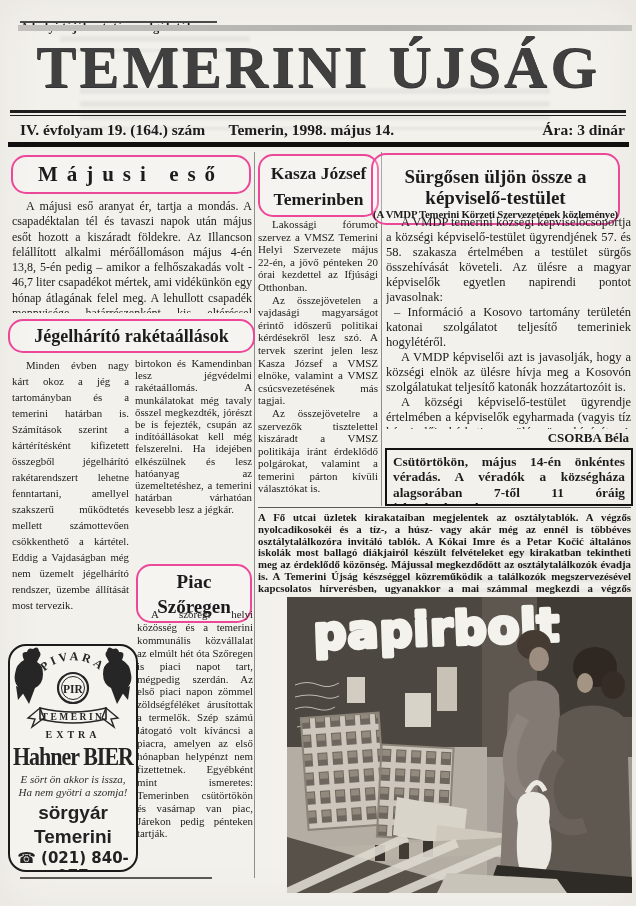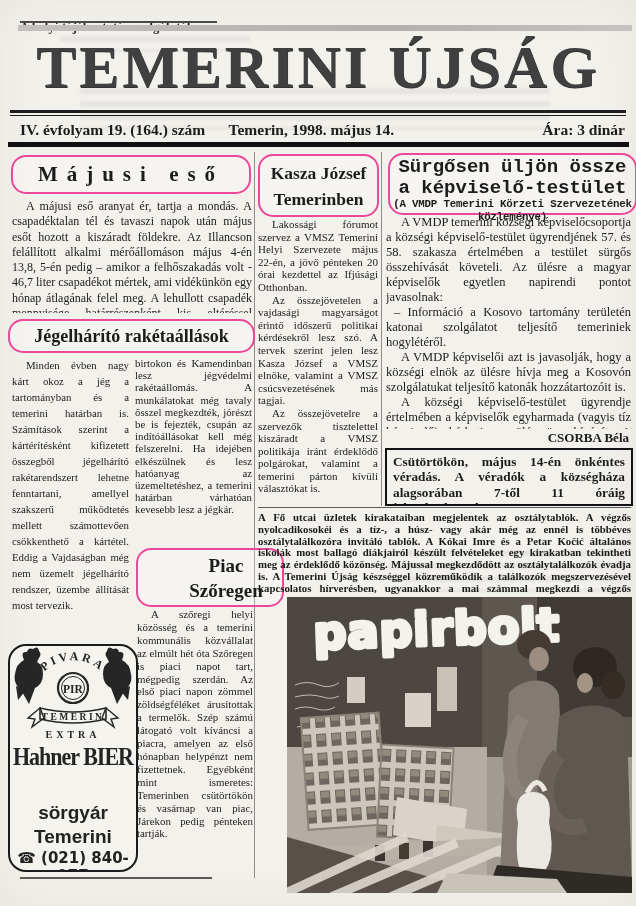--- a/index.html
+++ b/index.html
@@ -28,23 +28,23 @@
   
   .v1{left:254px;top:152px;width:1px;height:726px;background:#8f8d89;}
   .v2{left:381px;top:152px;width:1px;height:354px;background:#8f8d89;}
   .hmid{left:258px;top:507px;width:373px;height:1px;background:#5c5a56;}
   .bottom-line{left:20px;top:877px;width:192px;height:2px;background:#5a5854;}
   
   .hbox{border:2px solid #ec4899;border-radius:15px;text-align:center;
     font-weight:bold;background:rgba(255,255,255,.25);}
   .majusi-box{left:11px;top:155px;width:236px;height:35px;line-height:35px;font-size:21px;letter-spacing:9px;}
   .jeg-box{left:8px;top:319px;width:243px;height:30px;line-height:30px;font-size:18px;}
-  .piac-box{left:136px;top:548px;width:112px;height:52px;font-size:19px;line-height:25px;padding-top:3px;padding-left:32px;}
+  .piac-box{left:136px;top:564px;width:112px;height:52px;font-size:19px;line-height:25px;padding-top:3px;}
   .kasza-box{left:258px;top:154px;width:117px;height:55px;font-size:17.5px;line-height:26px;padding-top:4px;}
-  .test-box{left:388px;top:153px;width:245px;height:56px;font-size:19px;line-height:20.5px;padding-top:2px;font-family:Liberation Mono, monospace;}
+  .test-box{left:371px;top:153px;width:245px;height:56px;font-size:19px;line-height:20.5px;padding-top:12px;}
   .test-sub{display:block;font-size:10.8px;line-height:13px;letter-spacing:-.2px;}
   
   .jtxt{text-align:justify;}
   .jtxt p{margin:0;text-indent:14px;}
   .majusi-body{left:12px;top:199px;width:240px;height:114px;font-size:12px;line-height:15.3px;overflow:hidden;}
   .jeg-c1{left:12px;top:357px;width:117px;height:273px;font-size:10.8px;line-height:16px;overflow:hidden;}
   .jeg-c2{left:135px;top:357px;width:117px;height:182px;font-size:10.8px;line-height:12.2px;overflow:hidden;}
   .piac-body{left:137px;top:608px;width:116px;height:262px;font-size:10.9px;line-height:12.9px;overflow:hidden;}
   .kasza-body{left:258px;top:218px;width:120px;height:288px;font-size:11px;line-height:12.6px;overflow:hidden;}
   .test-body{left:386px;top:215px;width:245px;height:214px;font-size:12.5px;line-height:15px;overflow:hidden;}
@@ -160,20 +160,24 @@
       <circle cx="63" cy="42" r="15" fill="none" stroke="#262626" stroke-width="2.2"></circle>
       <circle cx="63" cy="42" r="11.5" fill="none" stroke="#262626" stroke-width="1"></circle>
       <text x="63" y="46.5" text-anchor="middle" font-family="Liberation Serif,serif" font-weight="bold" font-size="11.5" fill="#262626">PIR</text>
 
       <path d="M30 62 q33 8 66 0 l0 11 q-33 8 -66 0z" fill="none" stroke="#262626" stroke-width="1.6"></path>
       <path d="M30 62 l-12 10 l7 1 l-3 8 l12 -9z M96 62 l12 10 l-7 1 l3 8 l-12 -9z" fill="none" stroke="#262626" stroke-width="1.4"></path>
       <text x="63" y="73.5" text-anchor="middle" font-family="Liberation Serif,serif" font-weight="bold" font-size="9.5" fill="#262626" letter-spacing="2.5">TEMERIN</text>
       <text x="63" y="92" text-anchor="middle" font-family="Liberation Serif,serif" font-weight="bold" font-size="10" fill="#262626" letter-spacing="4">EXTRA</text>
     </svg>
     <div class="ad-brand">Hahner BIER</div>
+    <div class="ad-slogan">
+      <div>E sört ön akkor is issza,</div>
+      <div>Ha nem gyötri a szomja!</div>
+    </div>
     <div class="ad-name">
       <div>sörgyár</div>
       <div>Temerini</div>
     </div>
     <div class="ad-phone">
       <span>☎</span>
       <span>(021) 840-977</span>
     </div>
   </div>
 

